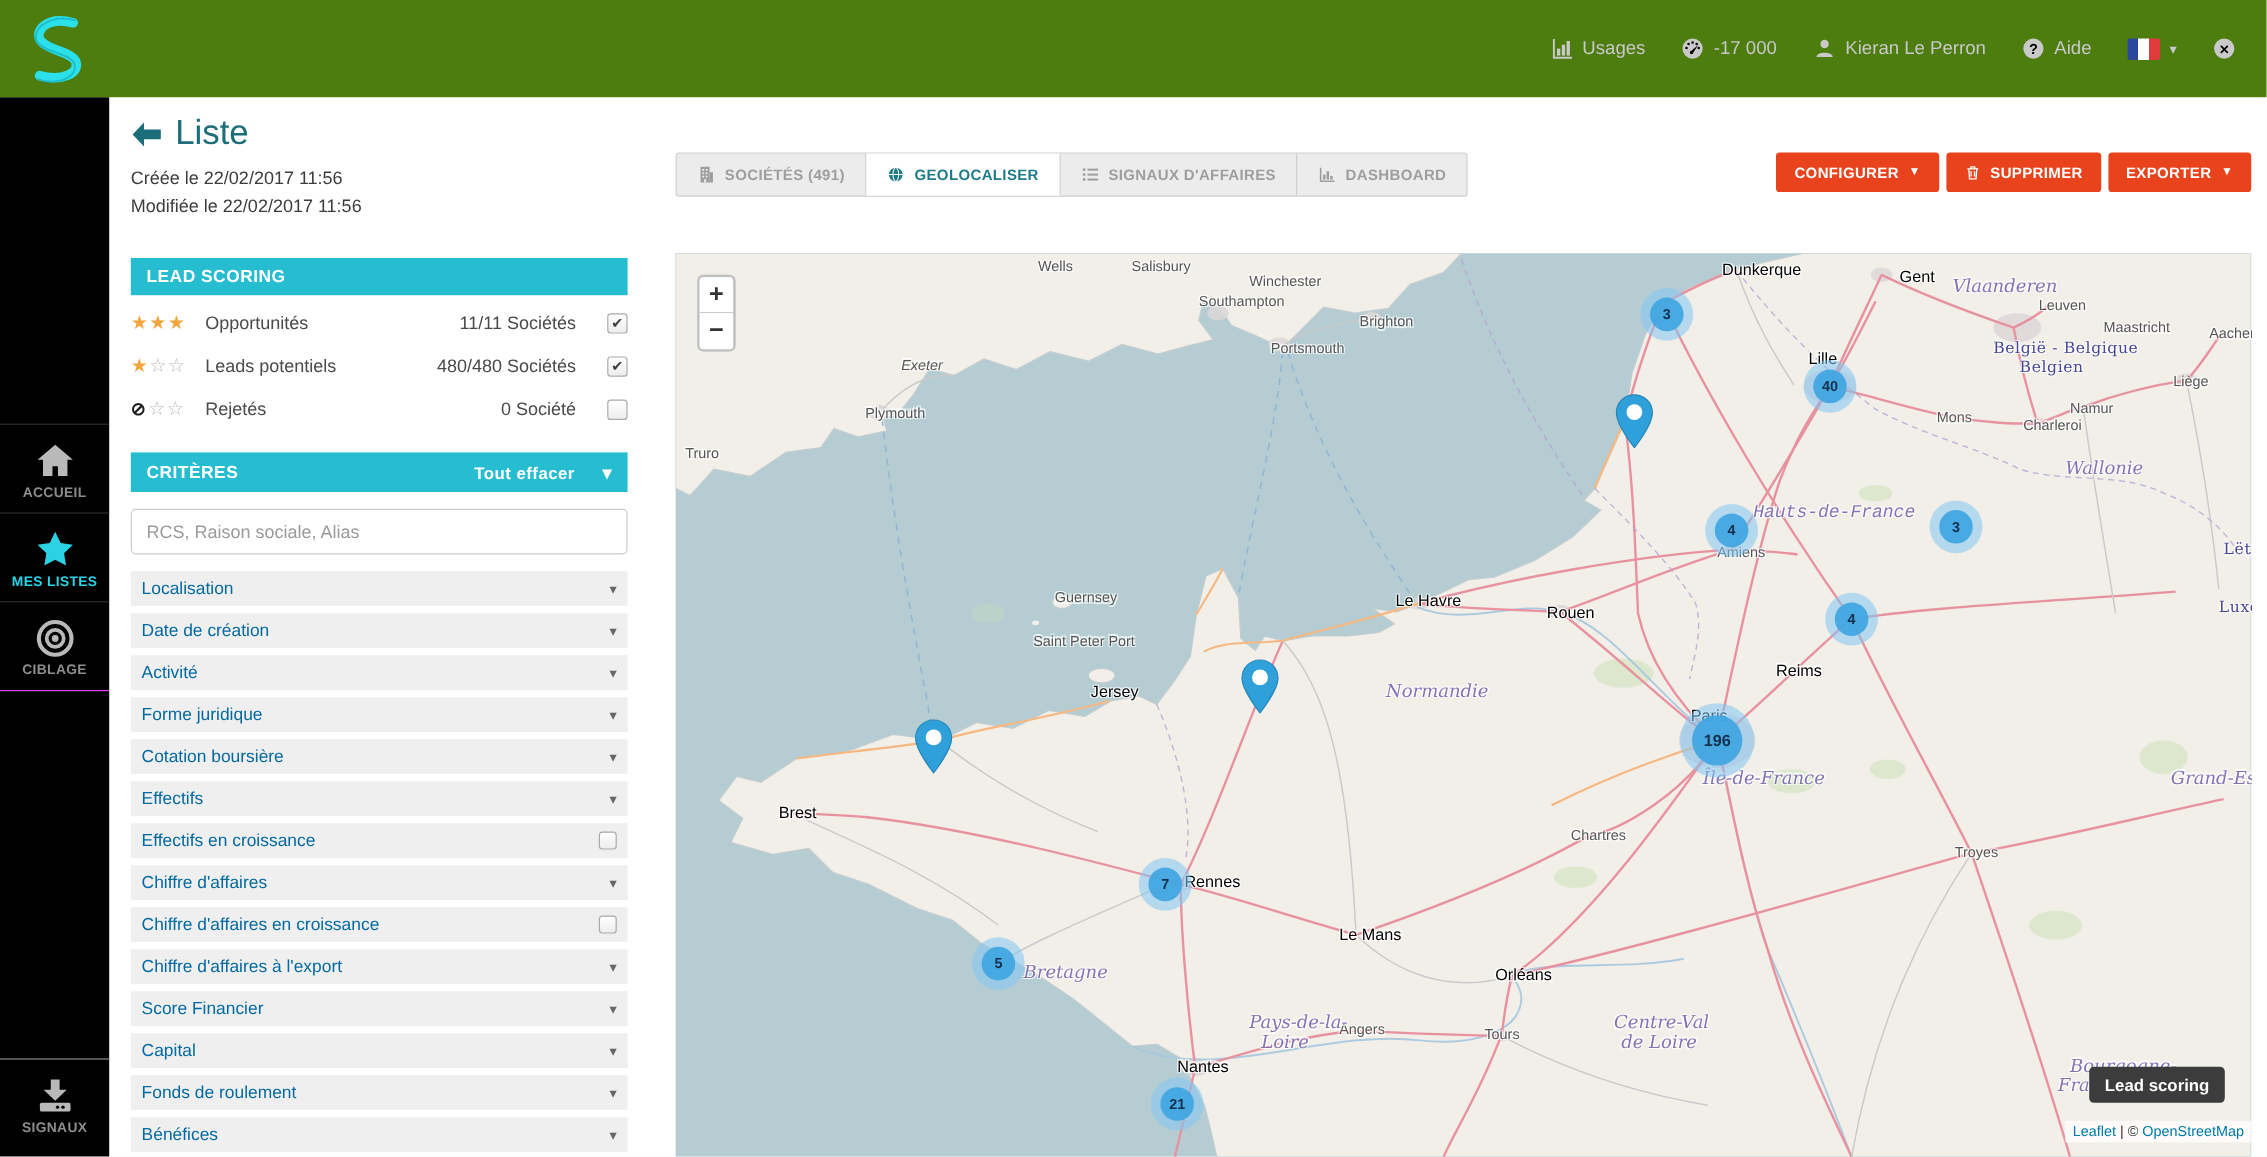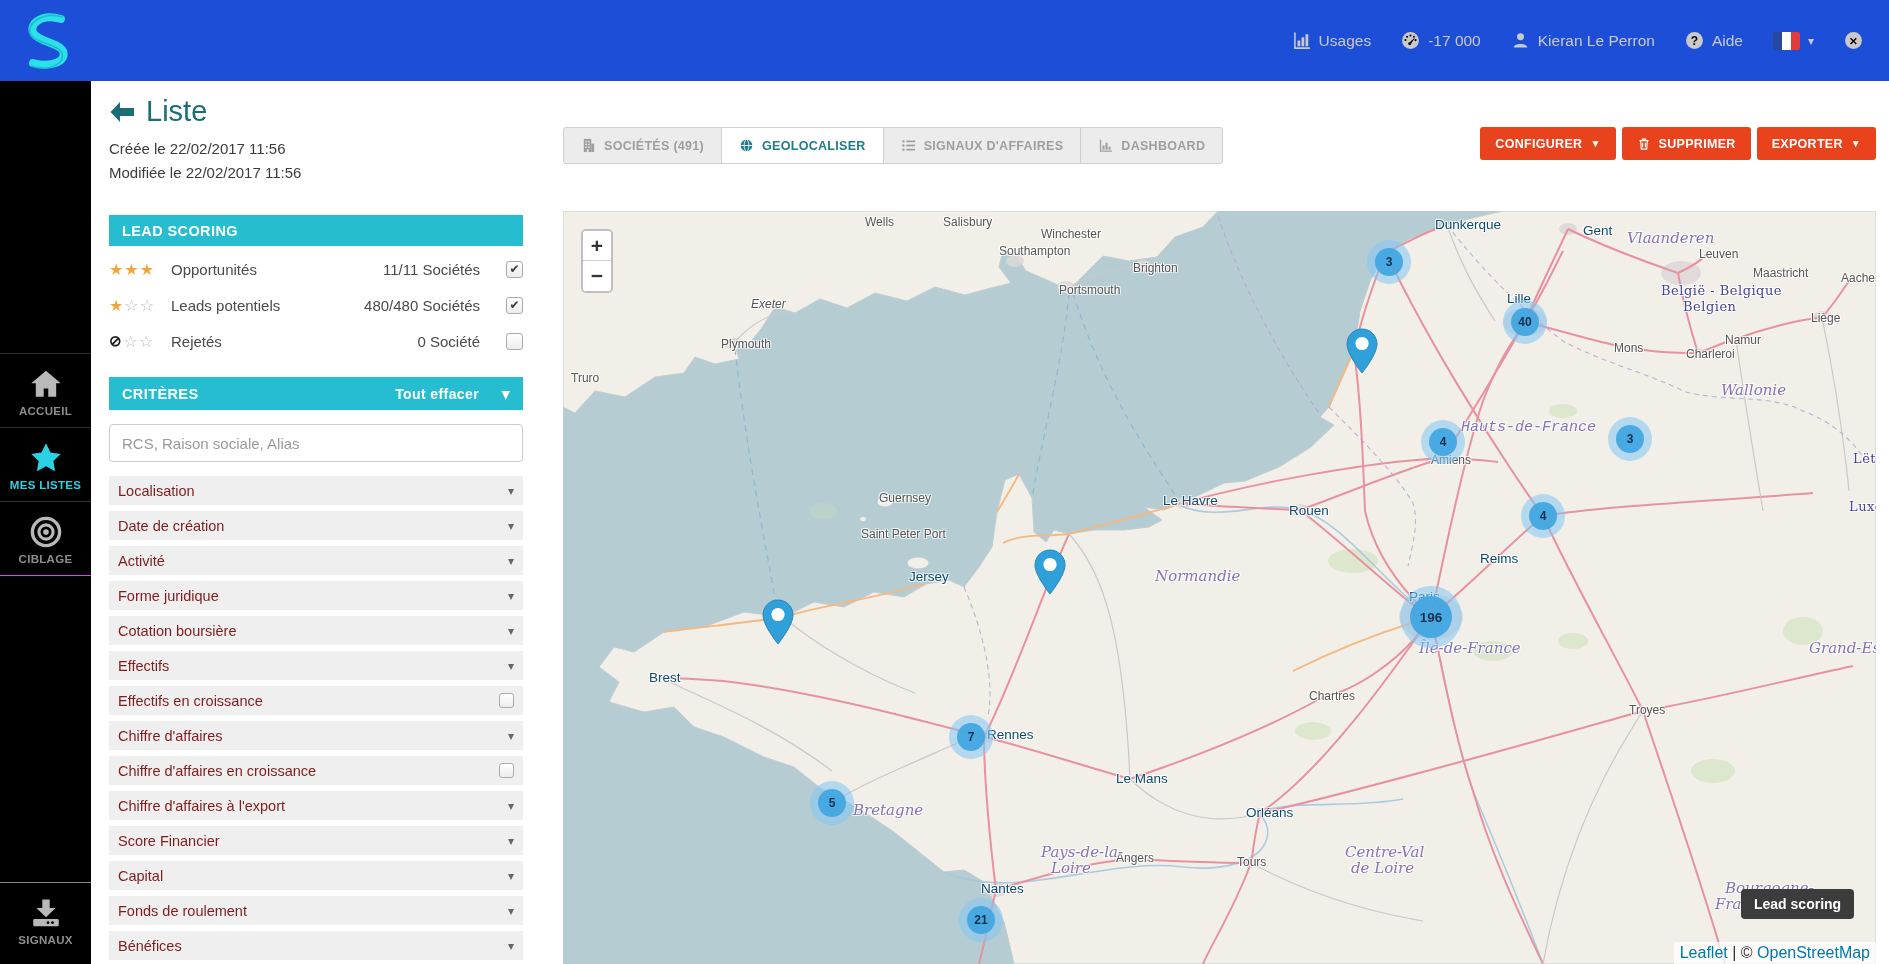--- a/index.html
+++ b/index.html
@@ -1,21 +1,21 @@
 <!DOCTYPE html>
 <html><head>
 <meta charset="utf-8">
 <style>
   * { margin:0; padding:0; box-sizing:border-box; }
   html,body { background:#e9e9e9; }
   body { font-family:"Liberation Sans", sans-serif; }
   #page { position:relative; width:1889px; height:964px; background:#fff; overflow:hidden; }
 
   
-  #topbar { position:absolute; left:0; top:0; width:1889px; height:81px; background:#1d4ed8; z-index:30;
+  #topbar { position:absolute; left:0; top:0; width:1889px; height:81px; background:#4d7c0f; z-index:30;
             display:flex; align-items:center; }
   #logo { width:91px; height:81px; display:flex; align-items:center; justify-content:center; }
   #topnav { margin-left:auto; display:flex; align-items:center; gap:30px; padding-right:26px;
             color:#c9c9c9; font-size:15.5px; }
   .tn-item { display:flex; align-items:center; gap:8px; cursor:pointer; }
   .tn-ic { width:19px; height:19px; display:inline-flex; color:#c9c9c9; }
   .tn-ic svg { width:100%; height:100%; }
   .flag { width:27px; height:18px; border-radius:2px;
           background:linear-gradient(90deg,#29479c 0 33%,#fff 33% 66%,#e23b3b 66% 100%); }
   .caret { font-size:12px; color:#c9c9c9; }
@@ -67,21 +67,21 @@
   .checkbox.checked::after { content:"✔"; }
 
   
   #crit-search { position:absolute; left:18px; top:343px; width:414px; height:38px; border:1px solid #ccc;
                  border-radius:4px; padding:0 12px; font-size:15px; color:#333;
                  font-family:"Liberation Sans",sans-serif; }
   #crit-search::placeholder { color:#9a9a9a; }
   #filters { position:absolute; left:18px; top:395px; width:414px; }
   .filter-row { height:29px; background:#efefef; margin-bottom:6px; display:flex; align-items:center;
                 padding:0 9px; cursor:pointer; }
-  .filter-label { font-size:14.5px; color:#7f1d1d; }
+  .filter-label { font-size:14.5px; color:#0369a1; }
   .filter-caret { margin-left:auto; font-size:12px; color:#666; }
   .filter-cb { margin-left:auto; width:15px; height:15px; }
 
   
   #tabs { position:absolute; left:472px; top:46px; display:flex; border:1px solid #cfcfcf;
           border-radius:3px; background:#ececec; height:37px; }
   .tab { display:flex; align-items:center; gap:8px; padding:0 17px; background:transparent; border:none;
          border-right:1px solid #cfcfcf; font-family:"Liberation Sans",sans-serif; font-size:12.5px;
          font-weight:bold; letter-spacing:.3px; color:#9e9e9e; cursor:pointer; }
   .tab:last-child { border-right:none; }
@@ -99,21 +99,21 @@
   .btn-ic svg { width:100%; height:100%; }
   .btn-caret { font-size:10px; }
 
   
   #map { position:absolute; left:472px; top:130px; width:1313px; height:753px; background:#b5cdd2;
          overflow:hidden; cursor:grab; }
   #map-svg { position:absolute; left:0; top:0; }
   .mlabel { position:absolute; white-space:nowrap; transform:translate(0,0); pointer-events:none;
             text-shadow:-1px -1px 0 rgba(255,255,255,.75), 1px -1px 0 rgba(255,255,255,.75),
                         -1px 1px 0 rgba(255,255,255,.75), 1px 1px 0 rgba(255,255,255,.75); }
-  .mlabel.city { font-size:13.5px; color:#0c4a6e; }
+  .mlabel.city { font-size:13.5px; color:#000000; }
   .mlabel.town { font-size:12px; color:#555; }
   .mlabel.region { font-family:"DejaVu Serif",serif; font-style:italic; font-size:15px; color:#8274b4; }
   .mlabel.country { font-family:"DejaVu Serif",serif; font-size:13px; color:#45459a; letter-spacing:.5px; }
 
   .cluster { position:absolute; width:44px; height:44px; margin:-22px 0 0 -22px; border-radius:50%;
              background:rgba(130,199,242,.55); display:flex; align-items:center; justify-content:center;
              cursor:pointer; }
   .cluster-inner { width:28px; height:28px; border-radius:50%; background:rgba(64,166,226,.92);
                    color:#13304e; font-size:12px; font-weight:bold; display:flex; align-items:center;
                    justify-content:center; }
@@ -122,22 +122,22 @@
   .pin { position:absolute; width:34px; height:46px; cursor:pointer; }
 
   #zoomctl { position:absolute; left:18px; top:18px; width:32px; border:2px solid rgba(0,0,0,.25);
              border-radius:5px; overflow:hidden; background:#fff; }
   .zbtn { width:100%; height:30px; background:#fff; border:none; font-size:21px; font-weight:bold;
           color:#333; cursor:pointer; line-height:26px; font-family:"Liberation Sans",sans-serif; }
   #zoom-in { border-bottom:1px solid #ccc; }
 
   #map-tooltip { position:absolute; left:1178px; top:678px; background:#3c3c3c; color:#fff;
                  font-size:14px; font-weight:bold; padding:7px 13px; border-radius:4px; }
-  #attribution { position:absolute; right:0; bottom:0; background:rgba(255,255,255,.75);
-                 font-size:16px; color:#333; padding:2px 6px; }
+  #attribution { position:absolute; right:0; bottom:12px; background:rgba(255,255,255,.75);
+                 font-size:12px; color:#333; padding:2px 6px; }
   #attribution .link { color:#0078a8; cursor:pointer; }
 </style>
 </head>
 <body>
 
 <div id="page">
 
   <div id="topbar">
     <div id="logo">
       <svg width="54" height="60" viewBox="0 0 54 60">

